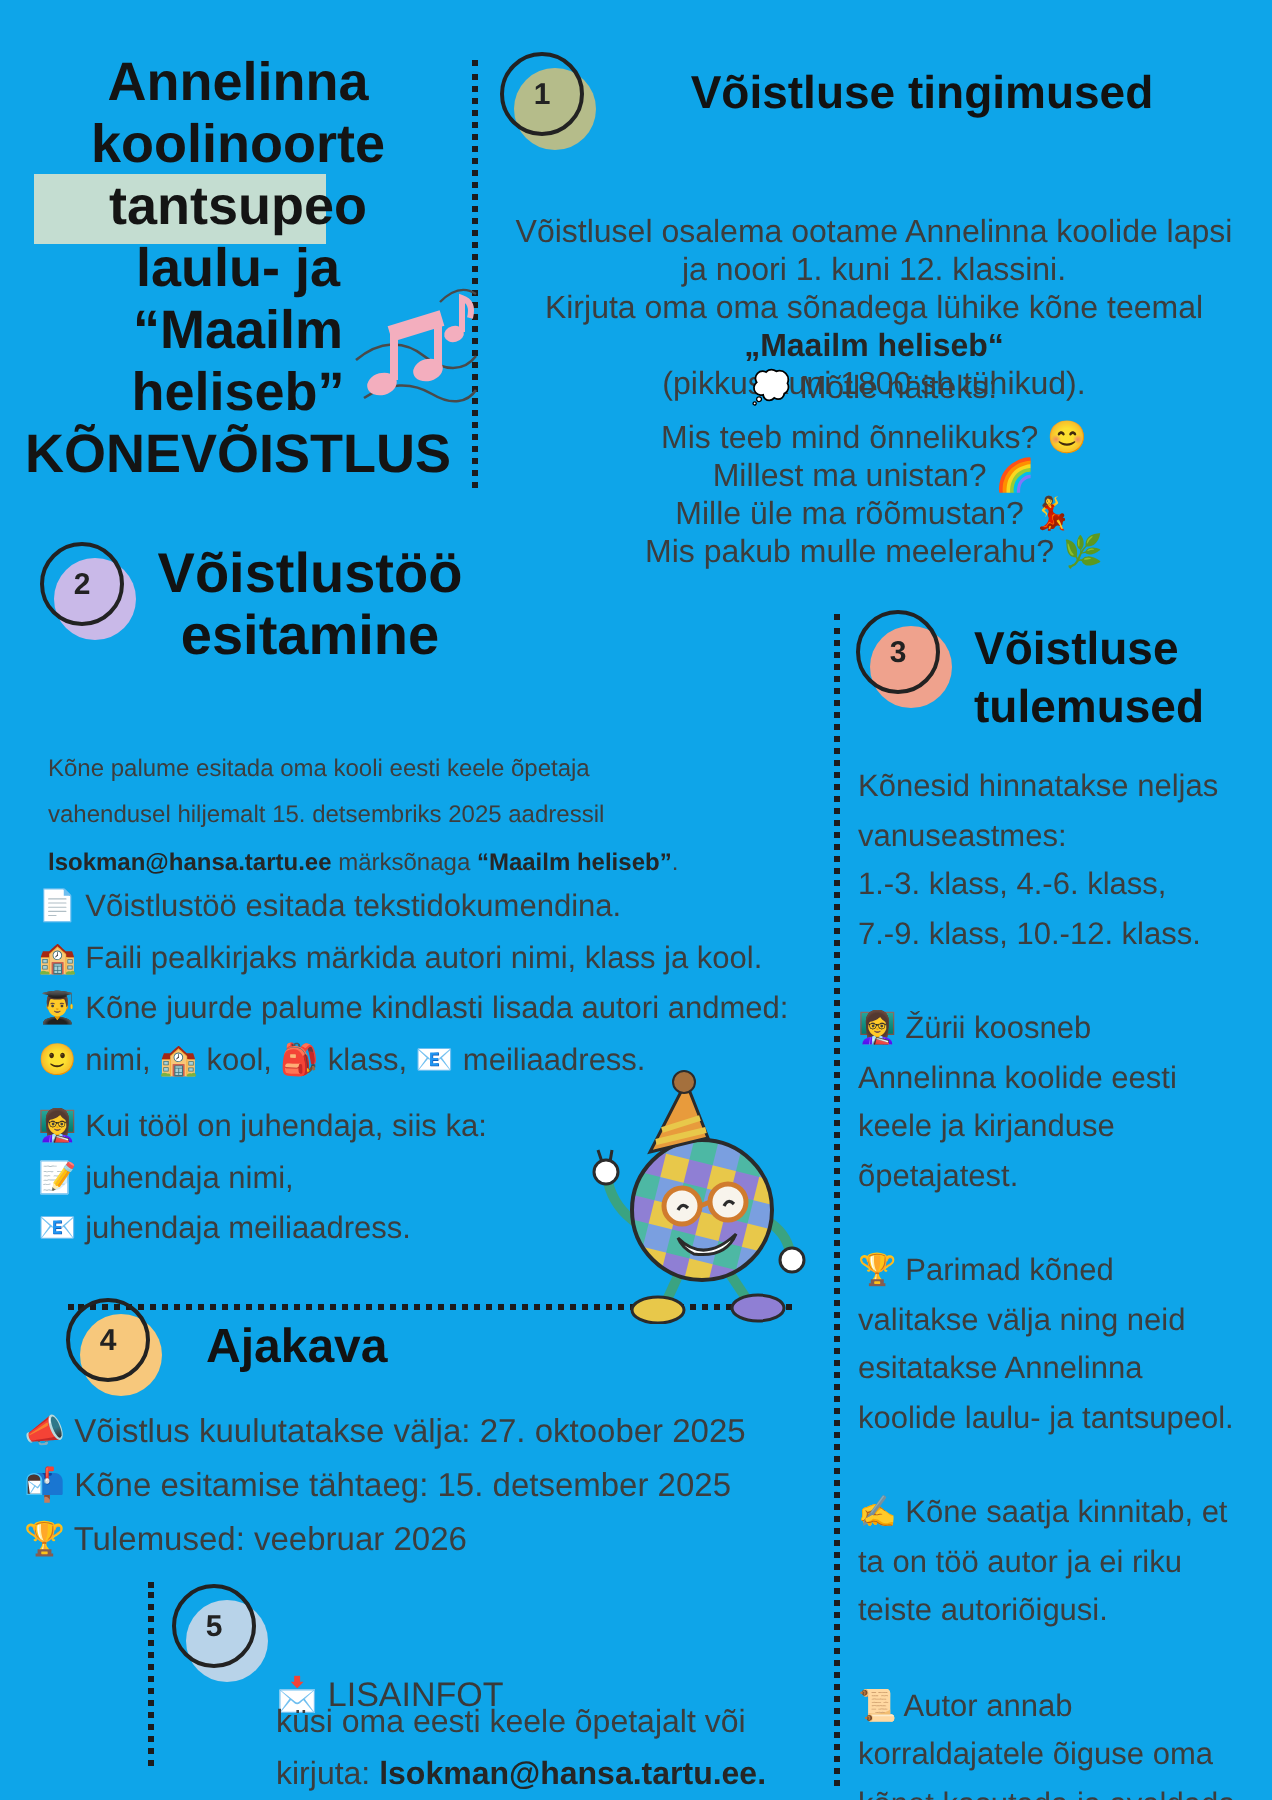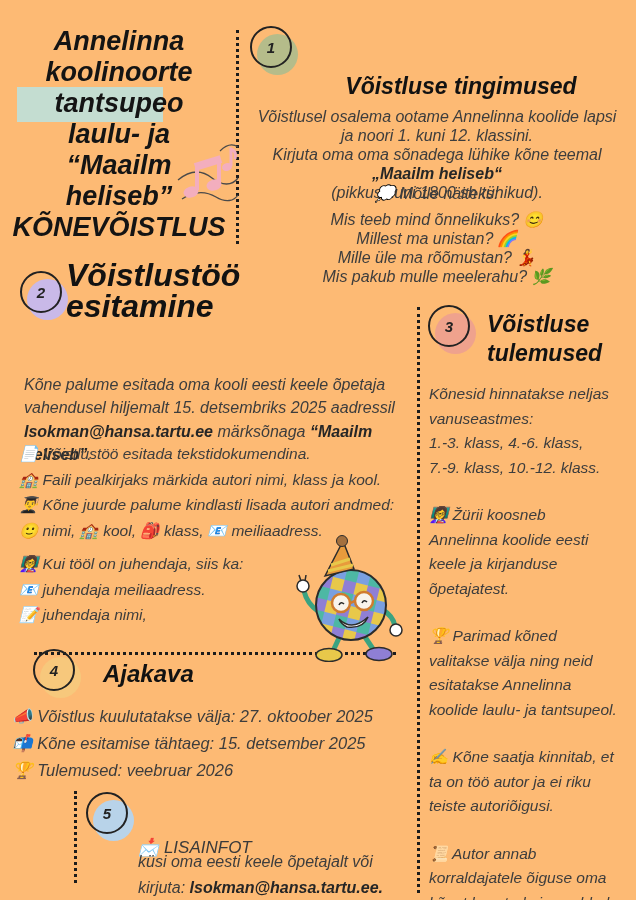--- a/index.html
+++ b/index.html
@@ -1,45 +1,45 @@
 <!DOCTYPE html>
 <html><head>
 <meta charset="utf-8">
 <style>
   html,body{margin:0;padding:0;background:#fff;}
-  .page{position:relative;width:636px;height:900px;background:#fdba74;overflow:hidden;
-        font-family:"Liberation Sans",sans-serif;color:#3d3d3d;font-style:italic;}
+  .page{position:relative;width:636px;height:900px;background:#0ea5e9;overflow:hidden;
+        font-family:"Liberation Sans",sans-serif;color:#3d3d3d;}
   .abs{position:absolute;}
   
   .title{left:0;top:26px;width:238px;text-align:center;font-weight:700;font-size:27px;
          line-height:31px;color:#141414;z-index:2;}
   .title div{position:relative;z-index:2;}
   .hl{left:17px;top:87px;width:146px;height:35px;z-index:1;}
   
   .vdots{border-left:3px dotted #1c1c1c;width:0;}
   .hdots{border-top:3px dotted #1c1c1c;height:0;}
   
   .badge{width:50px;height:50px;z-index:3;}
   .badge-fill{position:absolute;left:7px;top:8px;width:41px;height:41px;border-radius:50%;}
   .badge-ring{position:absolute;left:0;top:0;width:38px;height:38px;border:2px solid #222;
               border-radius:50%;display:flex;align-items:center;justify-content:center;
               font-weight:700;font-size:15px;color:#222;}
   
   .head{font-weight:700;color:#121212;}
-  .s1-head{left:296px;top:33px;width:330px;text-align:center;font-size:23px;margin-top:40px;}
-  .s2-head{left:66px;top:260px;width:178px;font-size:32px;line-height:31px;}
+  .s1-head{left:296px;top:33px;width:330px;text-align:center;font-size:23px;}
+  .s2-head{left:66px;top:271px;width:178px;text-align:center;font-size:28px;line-height:31px;}
   .s3-head{left:487px;top:310px;width:148px;font-size:23px;line-height:29px;}
   .s4-head{left:103px;top:660px;font-size:24px;}
   .s5-head{left:138px;top:789px;font-size:17px;color:#3a3a3a;font-weight:400;margin-top:48px;}
   
   .pre{white-space:pre-line;}
   .s1-intro{left:240px;top:88px;width:394px;text-align:center;font-size:16px;line-height:19px;}
   .s1-think{left:240px;top:184px;width:394px;text-align:center;font-size:16px;}
   .s1-qs{left:240px;top:210px;width:394px;text-align:center;font-size:16px;line-height:19px;}
-  .s2-para{left:24px;top:349px;width:402px;font-size:16px;line-height:23.5px;}
+  .s2-para{left:24px;top:349px;width:402px;font-size:12px;line-height:23.5px;}
   .s2-items{left:19px;top:441px;width:408px;font-size:15.5px;line-height:25.5px;}
   .s2-sub{left:19px;top:551px;width:300px;font-size:15.5px;line-height:25.5px;}
   .s4-items{left:12px;top:703px;width:414px;font-size:16.5px;line-height:27px;}
   .s5-body{left:138px;top:823px;width:280px;font-size:16px;line-height:26px;}
   .rcol{left:429px;top:382px;width:206px;display:flex;flex-direction:column;gap:23px;
         font-size:15.5px;line-height:24.5px;}
   b,strong{font-weight:700;color:#262626;}
   .note-svg{left:176px;top:136px;z-index:3;}
   .disco-svg{left:291px;top:534px;z-index:2;}
 </style>
@@ -111,22 +111,22 @@
 </span><strong>lsokman@hansa.tartu.ee</strong><span> märksõnaga </span><strong>“Maailm heliseb”</strong><span>.</span>
   </div>
   <div class="abs s2-items">
     <div>📄 Võistlustöö esitada tekstidokumendina.</div>
     <div>🏫 Faili pealkirjaks märkida autori nimi, klass ja kool.</div>
     <div>👨‍🎓 Kõne juurde palume kindlasti lisada autori andmed:</div>
     <div>🙂 nimi, 🏫 kool, 🎒 klass, 📧 meiliaadress.</div>
   </div>
   <div class="abs s2-sub">
     <div>👩‍🏫 Kui tööl on juhendaja, siis ka:</div>
+    <div>📝 juhendaja nimi,</div>
     <div>📧 juhendaja meiliaadress.</div>
-    <div>📝 juhendaja nimi,</div>
   </div>
 
   <svg class="abs disco-svg" width="118" height="128" viewBox="0 0 118 128">
     <defs>
       <pattern id="chk" width="24" height="24" patternUnits="userSpaceOnUse" patternTransform="rotate(14 60 70)">
         <rect width="12" height="12" fill="#8f7fd4"></rect>
         <rect x="12" width="12" height="12" fill="#e8c84a"></rect>
         <rect y="12" width="12" height="12" fill="#4db8a4"></rect>
         <rect x="12" y="12" width="12" height="12" fill="#7a9fe0"></rect>
       </pattern>

